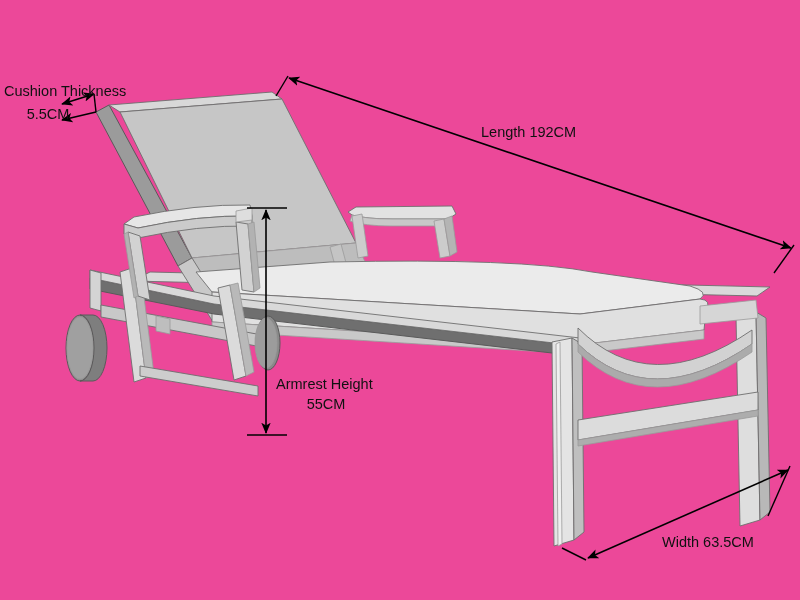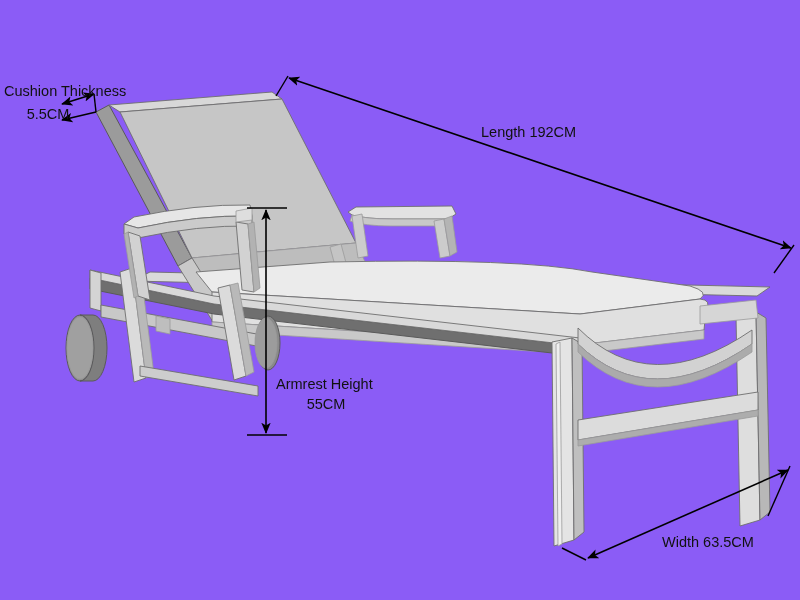--- a/index.html
+++ b/index.html
@@ -11,21 +11,21 @@
   body {
     width: 800px;
     height: 600px;
     font-family: "Liberation Sans", sans-serif;
     overflow: hidden;
   }
   #diagram-root {
     position: relative;
     width: 800px;
     height: 600px;
-    background: #8b5cf6;
+    background: #ec4899;
   }
   svg#lounger-svg {
     display: block;
     width: 800px;
     height: 600px;
   }
   .dim-text {
     font-family: "Liberation Sans", sans-serif;
     font-size: 14.5px;
     fill: #111111;

